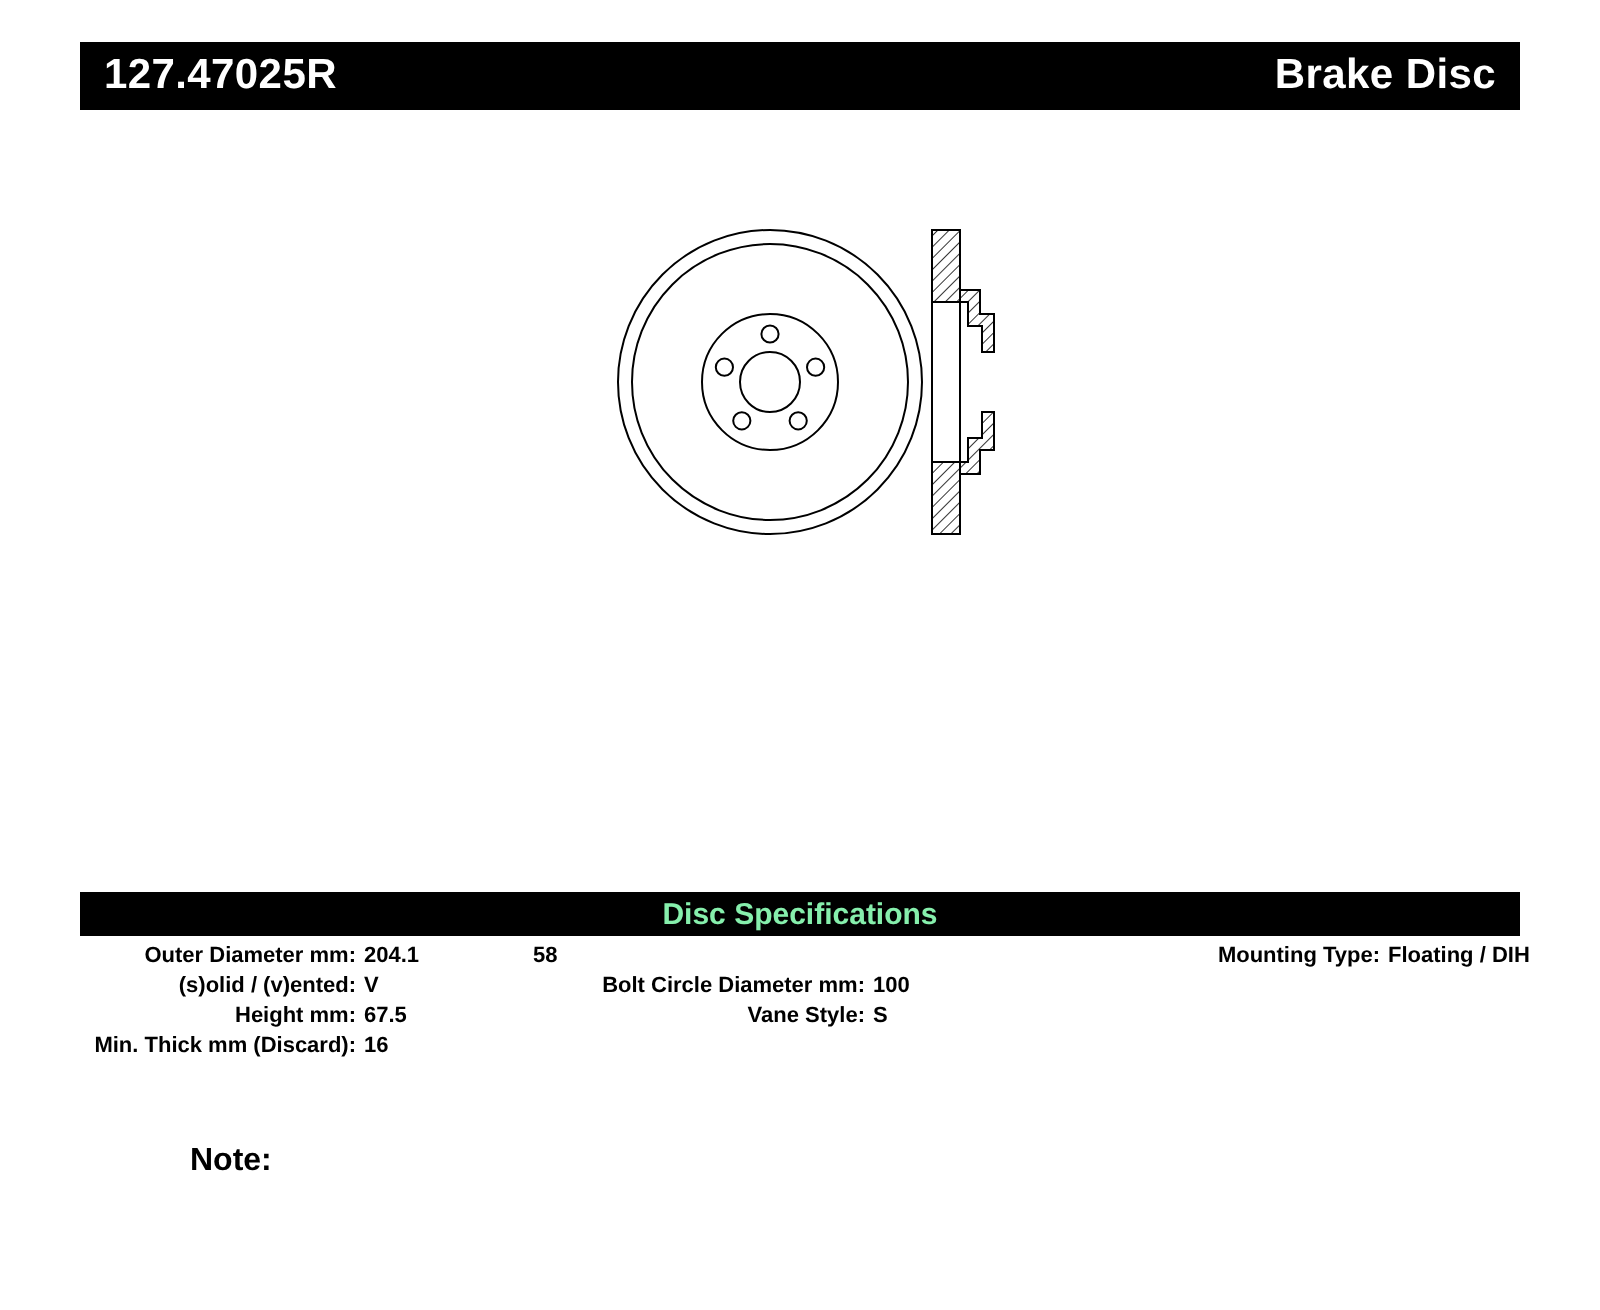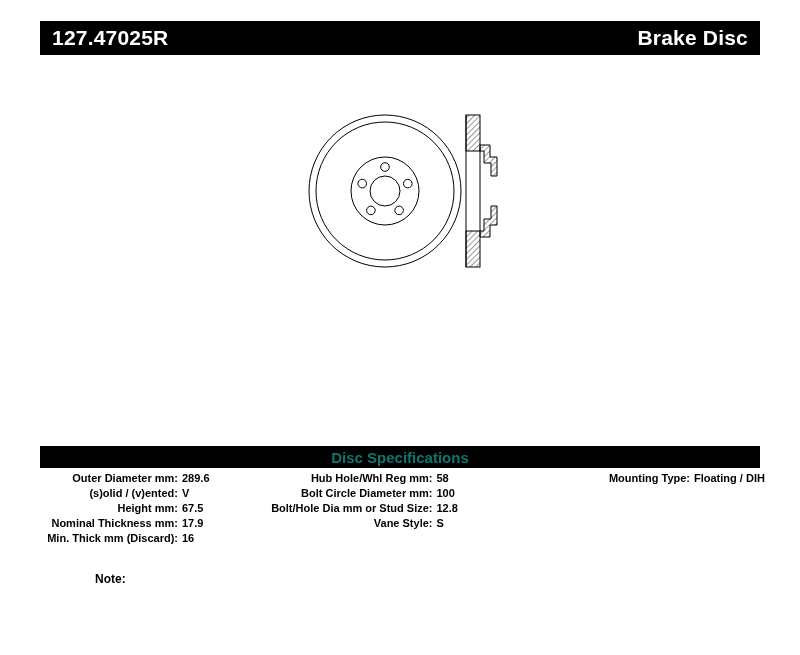--- a/index.html
+++ b/index.html
@@ -15,41 +15,41 @@
     background:#000; color:#fff;
     display:flex; align-items:center; justify-content:space-between;
     padding:0 12px;
     font-weight:bold; font-size:21px; letter-spacing:0.2px;
   }
   .drawing {
     position:absolute; left:280px; top:100px; width:240px; height:190px;
   }
   .specsbar {
     position:absolute; left:40px; top:446px; width:720px; height:22px;
-    background:#000; color:#0f766e;
+    background:#000; color:#86efac;
     display:flex; align-items:center; justify-content:center;
     font-weight:bold; font-size:15px;
   }
   .specs {
     position:absolute; left:40px; top:471px; width:720px;
     display:flex; align-items:flex-start;gap:15px;
   }
   .col { display:flex; flex-direction:column; }
   .spec-row { display:flex; font-size:11px; font-weight:bold; line-height:15px; white-space:nowrap; }
   .spec-label { text-align:right; flex:none; }
   .spec-value { margin-left:4px; text-align:left; }
   .col-left  { width:200px; }
   .col-left .spec-label  { width:138px; }
   .col-mid   { width:280px; margin-left:20px; }
   .col-mid .spec-label   { width:170px; }
   .col-right { width:220px; }
   .col-right .spec-label { width:150px; }
   .note {
     position:absolute; left:95px; top:572px;
-    font-size:12px; font-weight:bold;
+    font-size:16px; font-weight:bold;
   }
 </style>
 </head>
 <body>
 
 <div class="page">
 
   <header class="topbar">
     <span>127.47025R</span>
     <span>Brake Disc</span>
@@ -93,52 +93,43 @@
 
   <div class="specsbar">
     <span>Disc Specifications</span>
   </div>
 
   <div class="specs">
 
     <div class="col col-left">
       <div class="spec-row">
         <span class="spec-label">Outer Diameter mm:</span>
-        <span class="spec-value">289.6</span>
+        <span class="spec-value">204.1</span>
       </div>
       <div class="spec-row">
         <span class="spec-label">(s)olid / (v)ented:</span>
         <span class="spec-value">V</span>
       </div>
       <div class="spec-row">
         <span class="spec-label">Height mm:</span>
         <span class="spec-value">67.5</span>
       </div>
       <div class="spec-row">
-        <span class="spec-label">Nominal Thickness mm:</span>
-        <span class="spec-value">17.9</span>
-      </div>
-      <div class="spec-row">
         <span class="spec-label">Min. Thick mm (Discard):</span>
         <span class="spec-value">16</span>
       </div>
     </div>
 
     <div class="col col-mid">
       <div class="spec-row">
-        <span class="spec-label">Hub Hole/Whl Reg mm:</span>
         <span class="spec-value">58</span>
       </div>
       <div class="spec-row">
         <span class="spec-label">Bolt Circle Diameter mm:</span>
         <span class="spec-value">100</span>
-      </div>
-      <div class="spec-row">
-        <span class="spec-label">Bolt/Hole Dia mm or Stud Size:</span>
-        <span class="spec-value">12.8</span>
       </div>
       <div class="spec-row">
         <span class="spec-label">Vane Style:</span>
         <span class="spec-value">S</span>
       </div>
     </div>
 
     <div class="col col-right">
       <div class="spec-row">
         <span class="spec-label">Mounting Type:</span>

